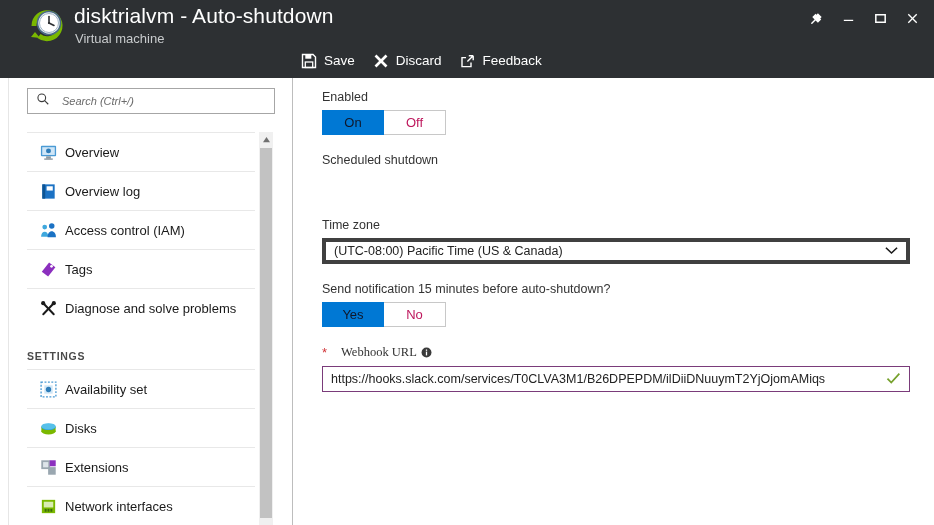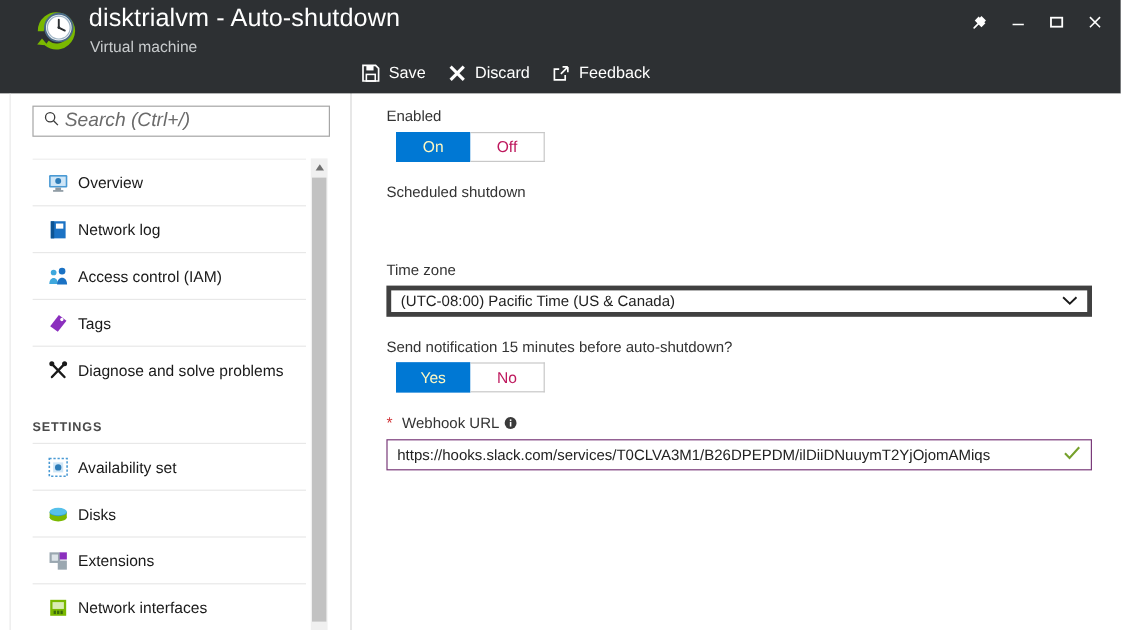--- a/index.html
+++ b/index.html
@@ -61,22 +61,22 @@
     position: absolute; left: 292px; top: 78px; width: 1px; height: 447px;
     background: #bdbdbd;
   }
   .searchbox {
     position: absolute; left: 18px; top: 10px; width: 248px; height: 26px;
     border: 1px solid #a6a6a6; background: #fff;
     display: flex; align-items: center; padding-left: 8px;
   }
   .searchbox input {
     border: 0; outline: 0; font-family: "Liberation Sans", sans-serif;
-    font-size: 16px; font-style: italic; color: #a16207;
-    width: 200px; margin-left: 4px; background: transparent;
+    font-size: 11px; font-style: italic; color: #a16207;
+    width: 200px; margin-left: 12px; background: transparent;
   }
   .searchbox input::placeholder { color: #6b6b6b; font-style: italic; opacity: 1; }
 
   .navlist {
     position: absolute; left: 18px; top: 54px; width: 228px; height: 393px;
     overflow: hidden;
   }
   .navitem {
     position: relative; height: 39px; display: flex; align-items: center;
     border-top: 1px solid #e8e8e8; cursor: pointer;
@@ -108,21 +108,21 @@
   
   .main { position: absolute; left: 293px; top: 78px; width: 641px; height: 447px; background: #fff; }
 
   .flabel { position: absolute; font-size: 12.5px; color: #333333; white-space: nowrap; }
 
   .toggle { position: absolute; display: flex; height: 25px; }
   .toggle .tseg {
     width: 62px; display: flex; align-items: center; justify-content: center;
     font-size: 13px; cursor: pointer; border: 1px solid #c8c8c8;
   }
-  .toggle .tseg.on { background: #0078d4; color: #fef9c3; border-color: #0078d4; margin-left: 8px; }
+  .toggle .tseg.on { background: #0078d4; color: #0f172a; border-color: #0078d4; }
   .toggle .tseg.off { background: #ffffff; color: #be185d; border-left: 0; }
 
   .txtfield {
     position: absolute; height: 26px; border: 1px solid #7a7a7a; background: #fff;
     display: flex; align-items: center; padding: 0 8px;
     font-size: 12.5px; color: #222222;
   }
   .txtfield.purple { border-color: #7a3b7a; }
   .txtfield input {
     border: 0; outline: 0; background: transparent; width: 100%;
@@ -253,21 +253,21 @@
       </div>
 
       <div class="navitem">
         <span class="nicon">
           <svg width="19" height="19" viewBox="0 0 20 20">
             <rect x="3.5" y="2.5" width="13" height="15" fill="#1b72c4"></rect>
             <rect x="3.5" y="2.5" width="3" height="15" fill="#0d5494"></rect>
             <rect x="8" y="4.5" width="6.5" height="4.5" fill="#ffffff"></rect>
           </svg>
         </span>
-        <span class="nlabel">Network log</span>
+        <span class="nlabel">Overview log</span>
       </div>
 
       <div class="navitem">
         <span class="nicon">
           <svg width="19" height="19" viewBox="0 0 20 20">
             <circle cx="6" cy="6.4" r="2.5" fill="#3fa8dd"></circle>
             <path d="M2.2 16.5 c0-3.2 1.7-5.2 3.8-5.2 s3.8 2 3.8 5.2 z" fill="#3fa8dd"></path>
             <circle cx="13.4" cy="5.2" r="2.9" fill="#1b72c4"></circle>
             <path d="M9 17 c0-3.8 2-6.1 4.4-6.1 s4.4 2.3 4.4 6.1 z" fill="#1b72c4"></path>
           </svg>
@@ -387,21 +387,21 @@
 
     <div class="flabel" style="left:29px; top:204px;">Send notification 15 minutes before auto-shutdown?</div>
 
     <div class="toggle" style="left:29px; top:224px;">
       <div class="tseg on">Yes</div>
       <div class="tseg off">No</div>
     </div>
 
     <div style="position:absolute; left:29px; top:267px; display:flex; align-items:center;">
       <span class="req">*</span>
-      <span class="flabel" style="position:relative; left:0; top:0; margin-left:8px;">Webhook URL</span>
+      <span class="flabel" style="position:relative; left:0; top:0; margin-left:14px;font-family:Liberation Serif, serif;">Webhook URL</span>
       <span class="infoicon">
         <svg width="11" height="11" viewBox="0 0 12 12">
           <circle cx="6" cy="6" r="5.4" fill="#3a3a3a"></circle>
           <rect x="5.3" y="5" width="1.4" height="4.2" fill="#ffffff"></rect>
           <rect x="5.3" y="2.7" width="1.4" height="1.5" fill="#ffffff"></rect>
         </svg>
       </span>
     </div>
 
     <div class="txtfield purple" style="left:29px; top:288px; width:588px;">

